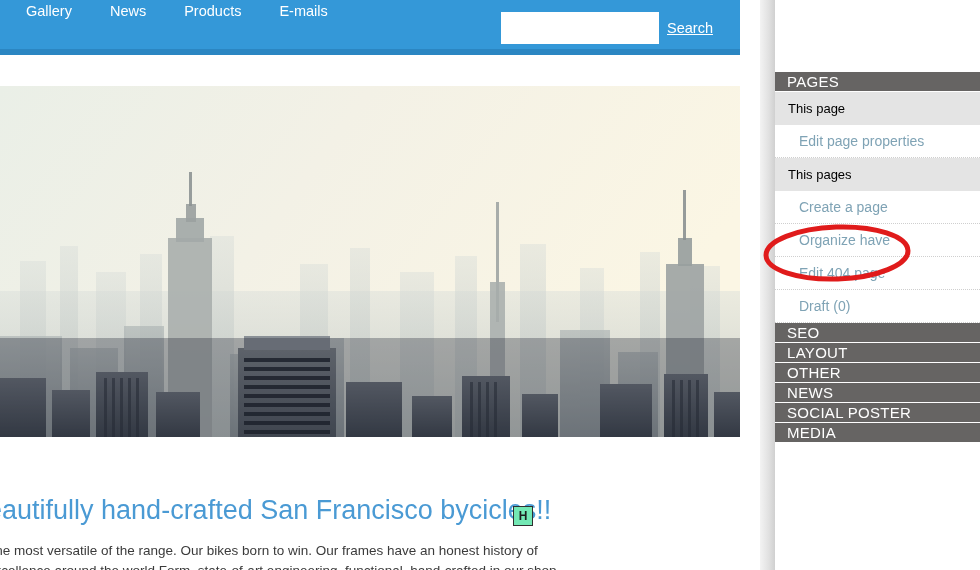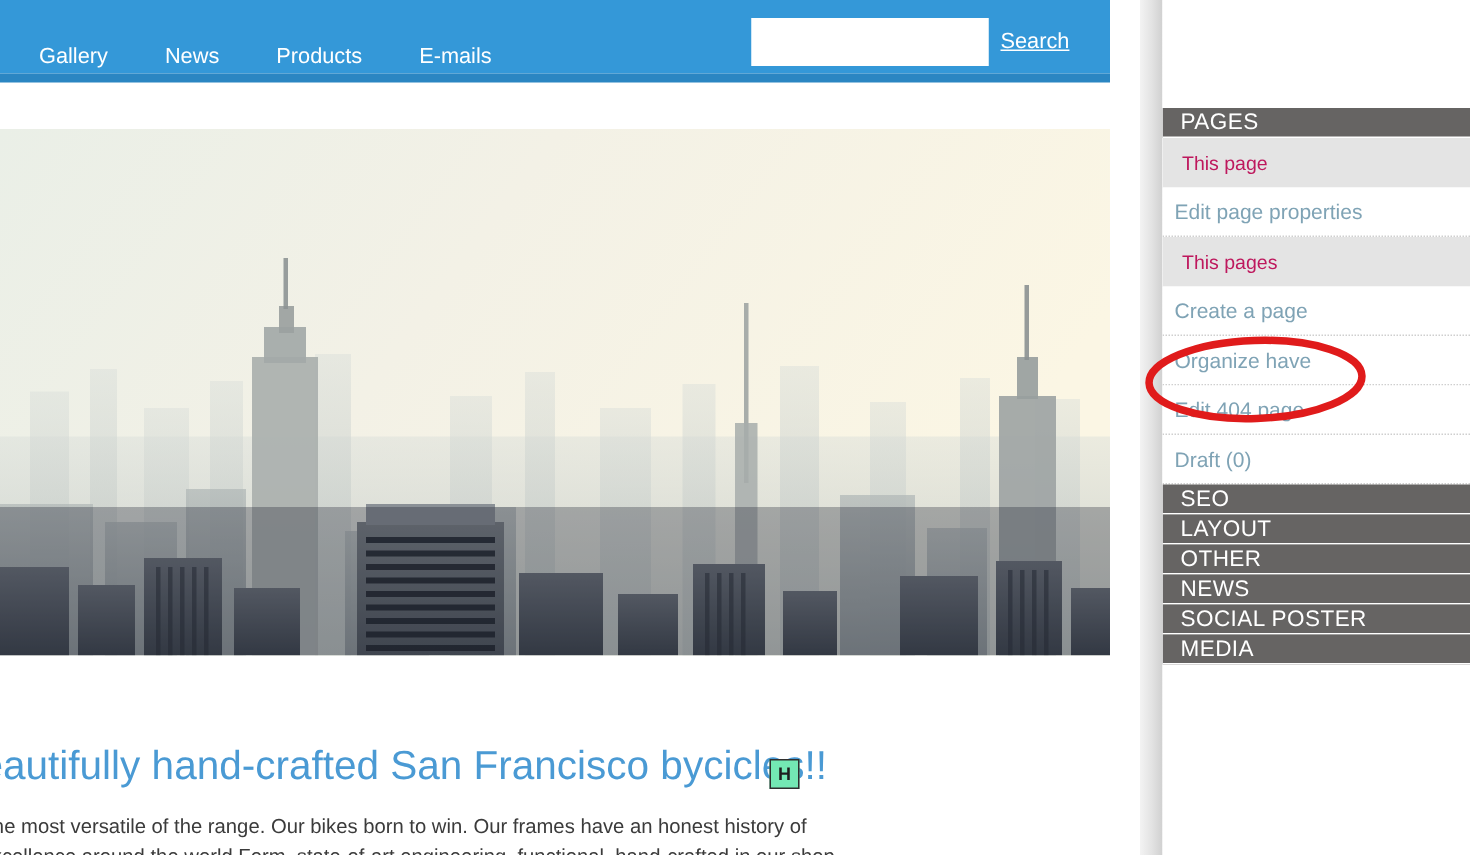--- a/index.html
+++ b/index.html
@@ -44,21 +44,21 @@
     width: 740px;
     height: 6px;
     background: #2b86c2;
   }
 
   #nav-links {
     position: absolute;
     left: 20px; top: 0;
     height: 49px;
     display: flex;
-    align-items: flex-end;
+    align-items: flex-start;
     gap: 26px;
   }
   .nav-link {
     color: #ffffff;
     font-size: 14.5px;
     line-height: 1;
     white-space: nowrap;
     padding: 4px 6px;
     cursor: pointer;
   }
@@ -177,35 +177,35 @@
     display: flex;
     align-items: center;
     padding-left: 12px;
     border-bottom: 1px solid #ffffff;
     cursor: pointer;
   }
 
   .group-label {
     height: 33px;
     background: #e4e4e4;
-    color: #be185d;
+    color: #000000;
     font-size: 13px;
     display: flex;
     align-items: center;
     padding-left: 13px;
   }
 
   .panel-link {
     height: 33px;
     background: #ffffff;
     color: #7fa3b5;
     font-size: 14px;
     display: flex;
     align-items: center;
-    padding-left: 8px;
+    padding-left: 24px;
     border-bottom: 1px dotted #cfcfcf;
     cursor: pointer;
   }
 
   
   #annotation {
     position: absolute;
     left: 760px; top: 218px;
     width: 170px; height: 70px;
     pointer-events: none;

